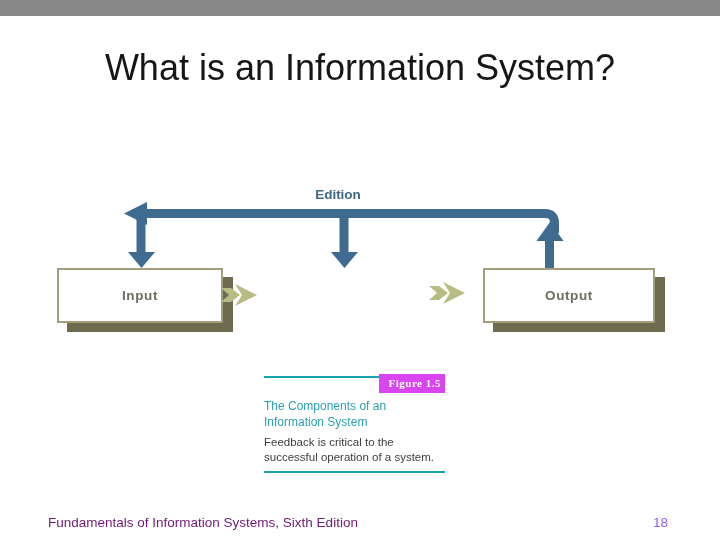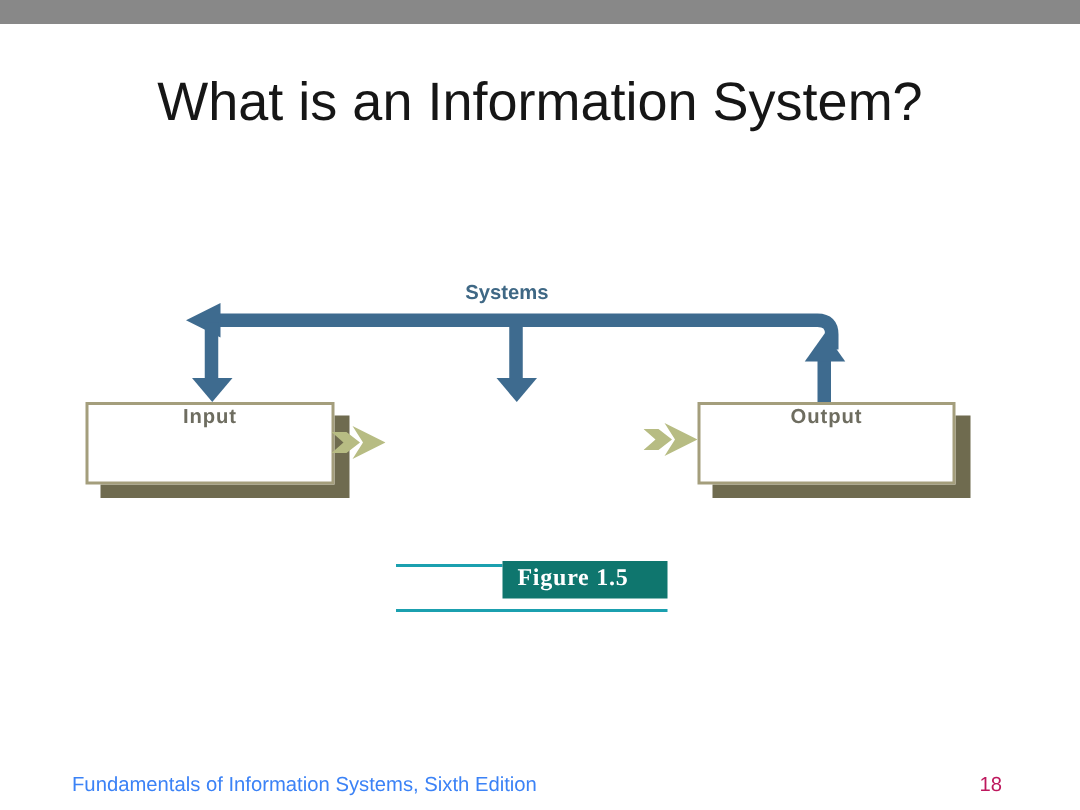--- a/index.html
+++ b/index.html
@@ -17,57 +17,57 @@
   .feedback-label{
     position:absolute;top:171px;left:288px;width:100px;text-align:center;
     color:#3f6885;font-weight:bold;font-size:13.5px;
   }
   
   .arrows{position:absolute;left:0;top:0;width:720px;height:540px;pointer-events:none;}
   
   .pbox{
     position:absolute;top:252px;height:51px;background:#ffffff;
     border:2px solid #a49e7c;box-shadow:10px 9px 0 0 #6f6b4f;
-    display:flex;align-items:flex-start;justify-content:center;
+    display:flex;align-items:center;justify-content:center;
   }
   .pbox .lbl{
     color:#6e6d60;font-weight:bold;font-size:13.5px;letter-spacing:0.6px;
   }
   .pbox-input{left:57px;width:162px;}
   .pbox-processing{left:257px;width:172px;}
-  .pbox-output{left:465px;width:168px;}
+  .pbox-output{left:483px;width:168px;}
   .chevron{position:absolute;width:36px;height:28px;}
   .chevron-1{left:221px;top:265px;}
   .chevron-2{left:429px;top:263px;}
   
   .figure{
     position:absolute;left:264px;top:358px;width:181px;
   }
   .figure-head{display:flex;align-items:flex-start;}
   .figure-rule{flex:1;height:2px;background:#1ba0af;margin-top:2px;}
   .figure-tag{
-    background:#0f766e;color:#ffffff;
-    font-family:"Liberation Serif",serif;font-weight:bold;font-size:16px;
-    padding:3px 26px 4px 10px;letter-spacing:0.5px;
+    background:#d946ef;color:#ffffff;
+    font-family:"Liberation Serif",serif;font-weight:bold;font-size:11px;
+    padding:3px 4px 4px 10px;letter-spacing:0.5px;
   }
   .figure-title{
     margin-top:6px;color:#2b9fae;font-size:12px;line-height:15.5px;
     white-space:pre-line;
   }
   .figure-desc{
     margin-top:5px;color:#3d3d3d;font-size:11.5px;line-height:14.5px;
     white-space:pre-line;
   }
   .figure-rule-bottom{height:2px;background:#1ba0af;margin-top:7px;}
   
   .footer-text{
-    position:absolute;left:48px;top:499px;color:#3b82f6;font-size:13.5px;
+    position:absolute;left:48px;top:499px;color:#701a75;font-size:13.5px;
   }
   .page-number{
-    position:absolute;right:52px;top:499px;color:#be185d;font-size:13.5px;
+    position:absolute;right:52px;top:499px;color:#8b5cf6;font-size:13.5px;
   }
 </style>
 </head>
 <body>
 
 <div class="slide">
 
   <div class="title">
     <div>What is an Information System?</div>
   </div>
@@ -83,21 +83,21 @@
       <polygon points="128,236 155,236 141.5,252"></polygon>
 
       <rect x="339.5" y="202" width="9" height="35"></rect>
       <polygon points="331,236 358,236 344.5,252"></polygon>
 
       <rect x="545" y="221" width="9" height="31"></rect>
       <polygon points="536.5,225 563.5,225 550,206"></polygon>
     </g>
   </svg>
 
-  <div class="feedback-label">Systems</div>
+  <div class="feedback-label">Edition</div>
 
   <div class="pbox pbox-input">
     <span class="lbl">Input</span>
   </div>
   <div class="pbox pbox-output">
     <span class="lbl">Output</span>
   </div>
 
   <svg class="chevron chevron-1" viewBox="0 0 36 28" xmlns="http://www.w3.org/2000/svg">
     <g fill="#b7bc83">
@@ -110,19 +110,23 @@
       <polygon points="0,7 10,7 19,14 10,21 0,21 8,14"></polygon>
       <polygon points="14,3 36,14 14,25 21,14"></polygon>
     </g>
   </svg>
 
   <div class="figure">
     <div class="figure-head">
       <div class="figure-rule"></div>
       <div class="figure-tag">Figure 1.5</div>
     </div>
+    <div class="figure-title">The Components of an
+Information System</div>
+    <div class="figure-desc">Feedback is critical to the
+successful operation of a system.</div>
     <div class="figure-rule-bottom"></div>
   </div>
 
   <div class="footer-text">Fundamentals of Information Systems, Sixth Edition</div>
   <div class="page-number">18</div>
 
 </div>
 
 </body></html>

